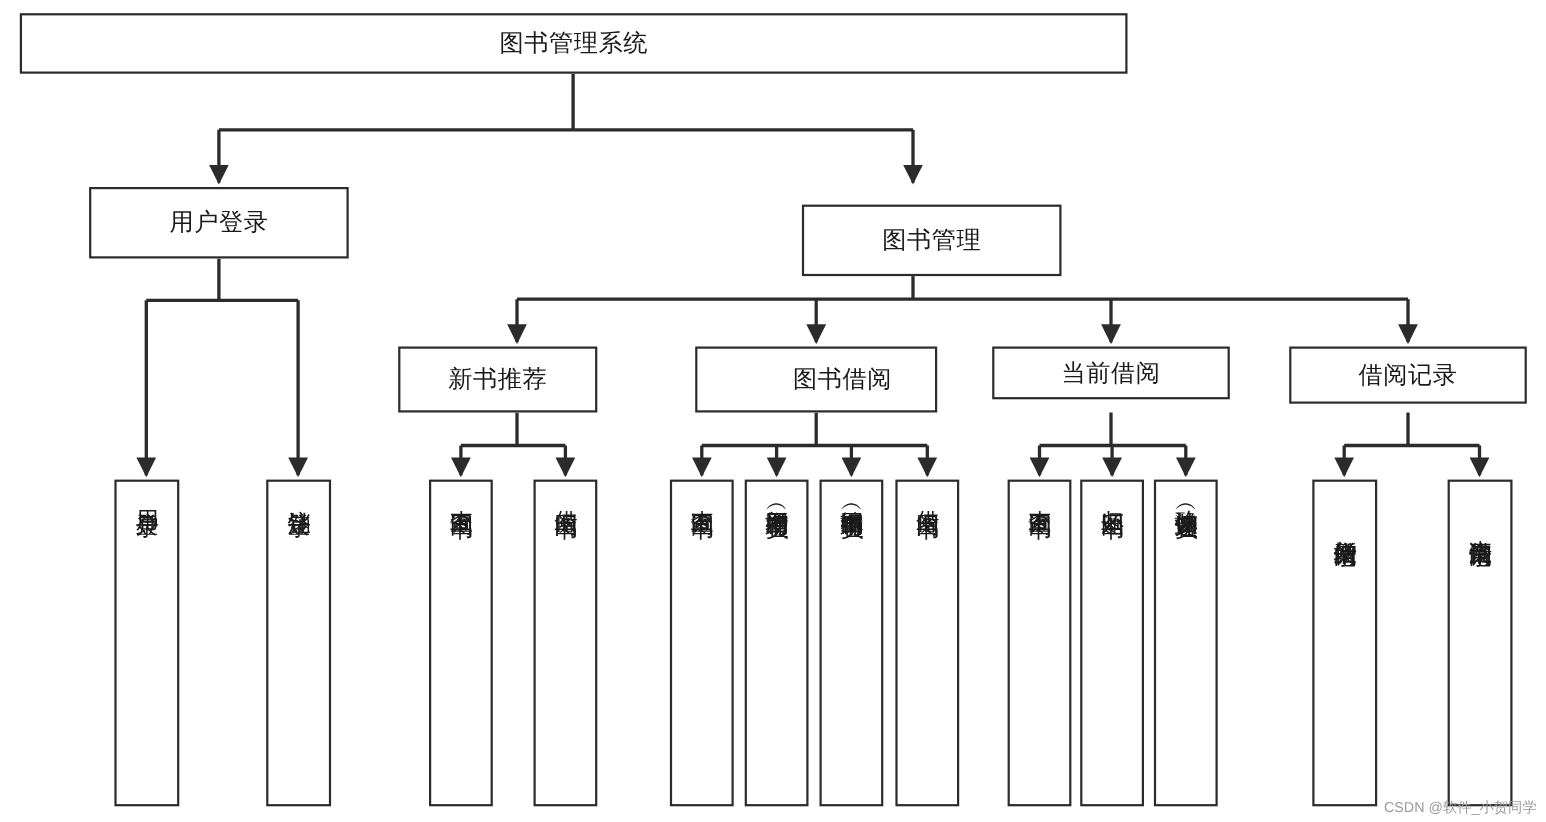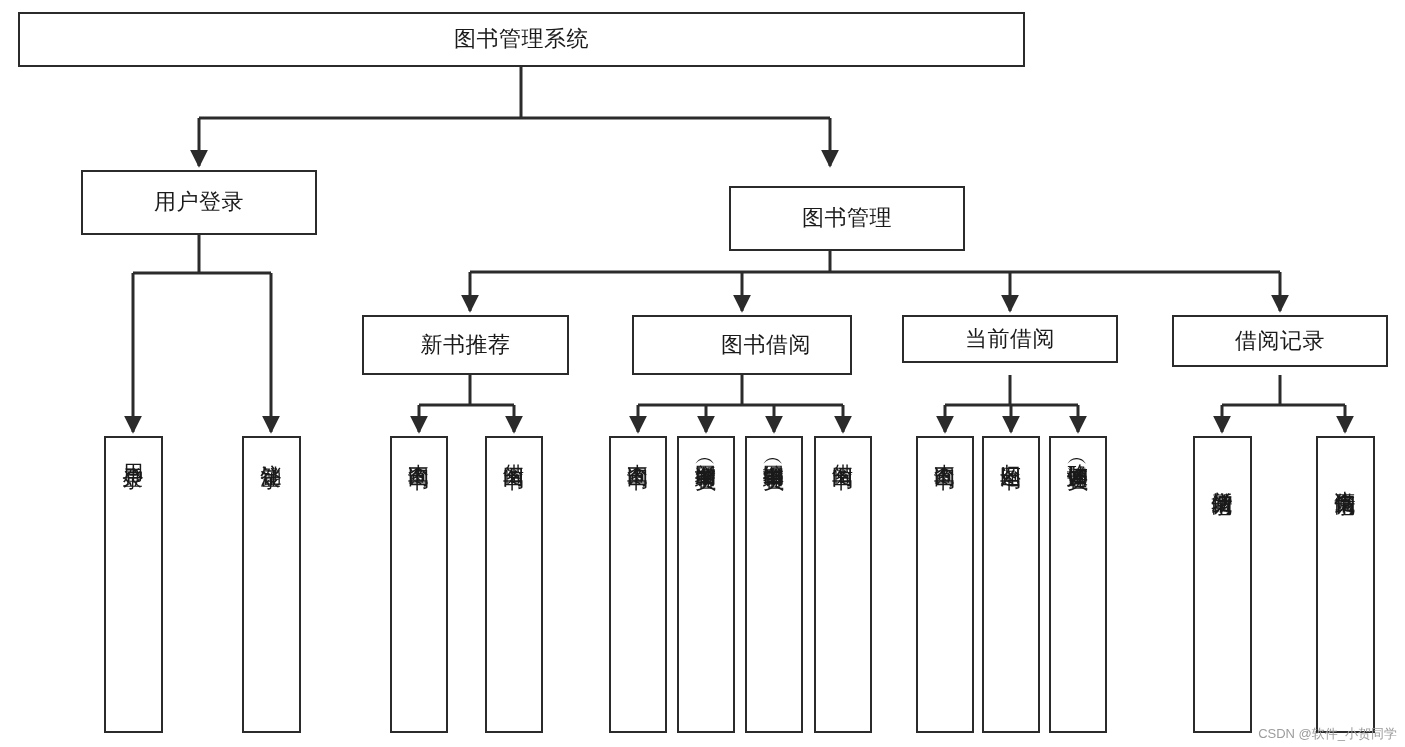--- a/index.html
+++ b/index.html
@@ -130,21 +130,21 @@
     <span class="lbl">图书管理系统</span>
   </div>
 
   <div class="node node-h" style="left:81px; top:170px; width:236px; height:65px;">
     <span class="lbl">用户登录</span>
   </div>
   <div class="node node-h" style="left:712px; top:186px; width:236px; height:65px;margin-left:17px;">
     <span class="lbl">图书管理</span>
   </div>
 
-  <div class="node node-h" style="left:362px; top:315px; width:207px; height:60px;">
+  <div class="node node-h" style="left:362px; top:315px; width:181px; height:60px;">
     <span class="lbl">新书推荐</span>
   </div>
   <div class="node node-h" style="left:632px; top:315px; width:220px; height:60px;padding-left:48px;">
     <span class="lbl">图书借阅</span>
   </div>
   <div class="node node-h" style="left:902px; top:315px; width:216px; height:48px;">
     <span class="lbl">当前借阅</span>
   </div>
   <div class="node node-h" style="left:1172px; top:315px; width:216px; height:52px;">
     <span class="lbl">借阅记录</span>

